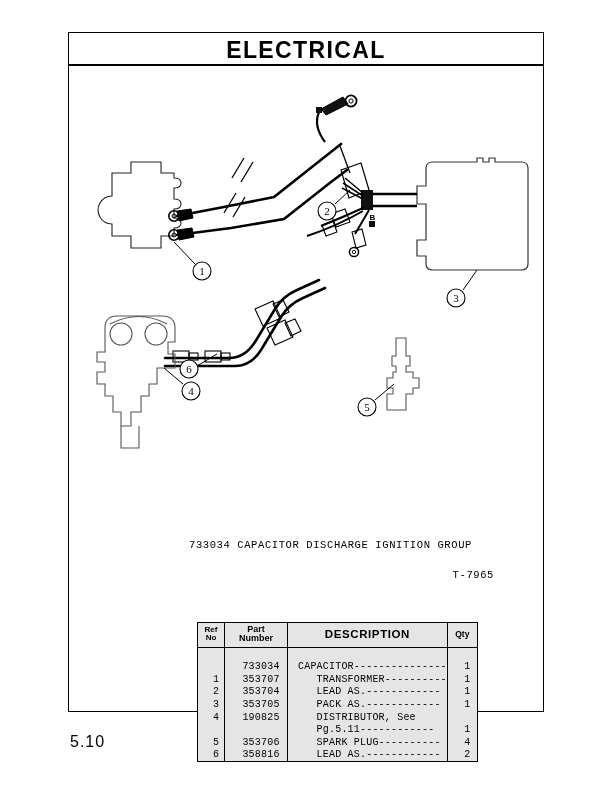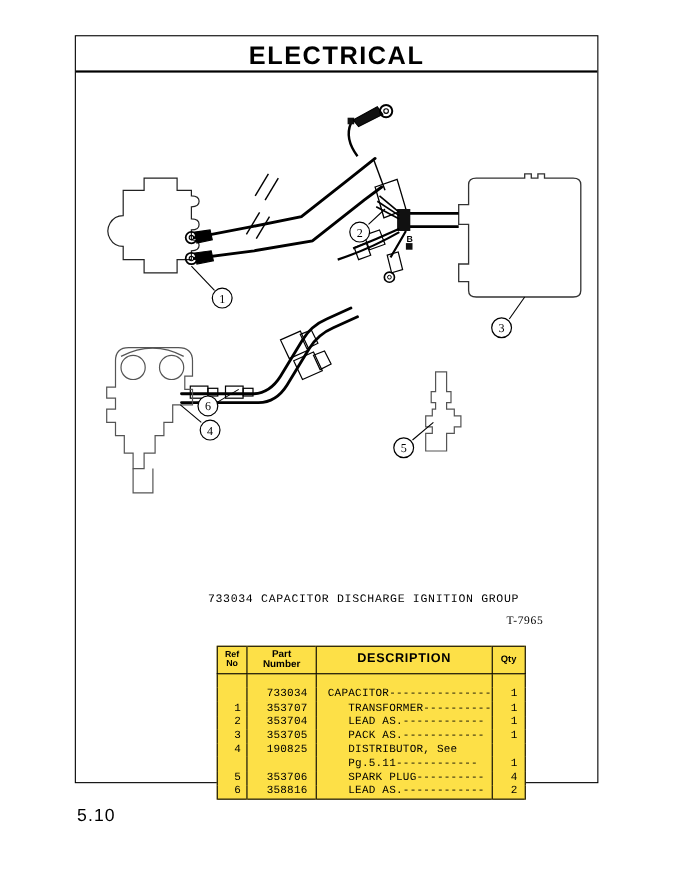--- a/index.html
+++ b/index.html
@@ -66,38 +66,39 @@
     top: 473px;
     width: 340px;
   }
   #figure-caption {
     font-family: "Liberation Mono", monospace;
     font-size: 10.5px;
     letter-spacing: 0.6px;
     white-space: nowrap;
   }
   #drawing-number {
-    font-family: Liberation Serif, serif;
+    font-family: Liberation Mono, monospace;
     font-size: 10.5px;
     letter-spacing: 0.6px;
     text-align: right;
     width: 305px;
-    margin-top: 8px;
+    margin-top: 18px;
   }
 
   
   #parts-table-wrap {
     position: absolute;
     left: 128px;
     top: 521px;
   }
   table#parts-table {
     border-collapse: collapse;
     border: 1.5px solid #000;
-    background: #fde047;
+    background: #e5e5e5;
+    margin-top: 35px;
   }
   table#parts-table th,
   table#parts-table td {
     border-left: 1.2px solid #000;
     border-right: 1.2px solid #000;
     padding: 0;
   }
   table#parts-table thead th {
     border-bottom: 1.5px solid #000;
     font-family: "Liberation Sans", sans-serif;

